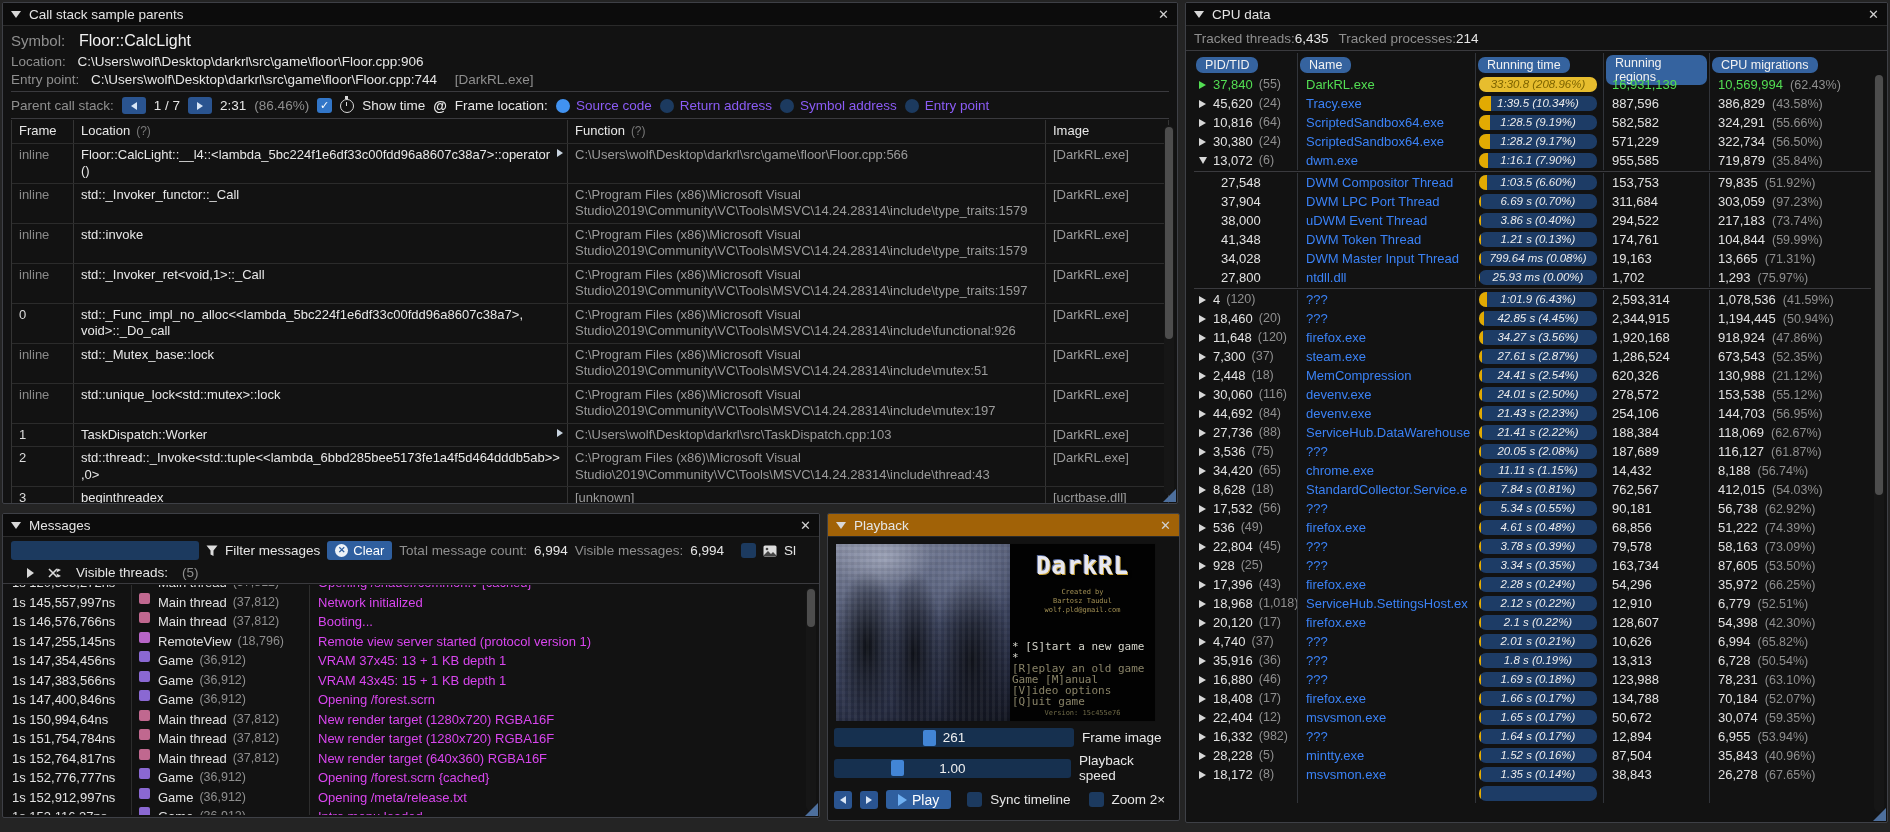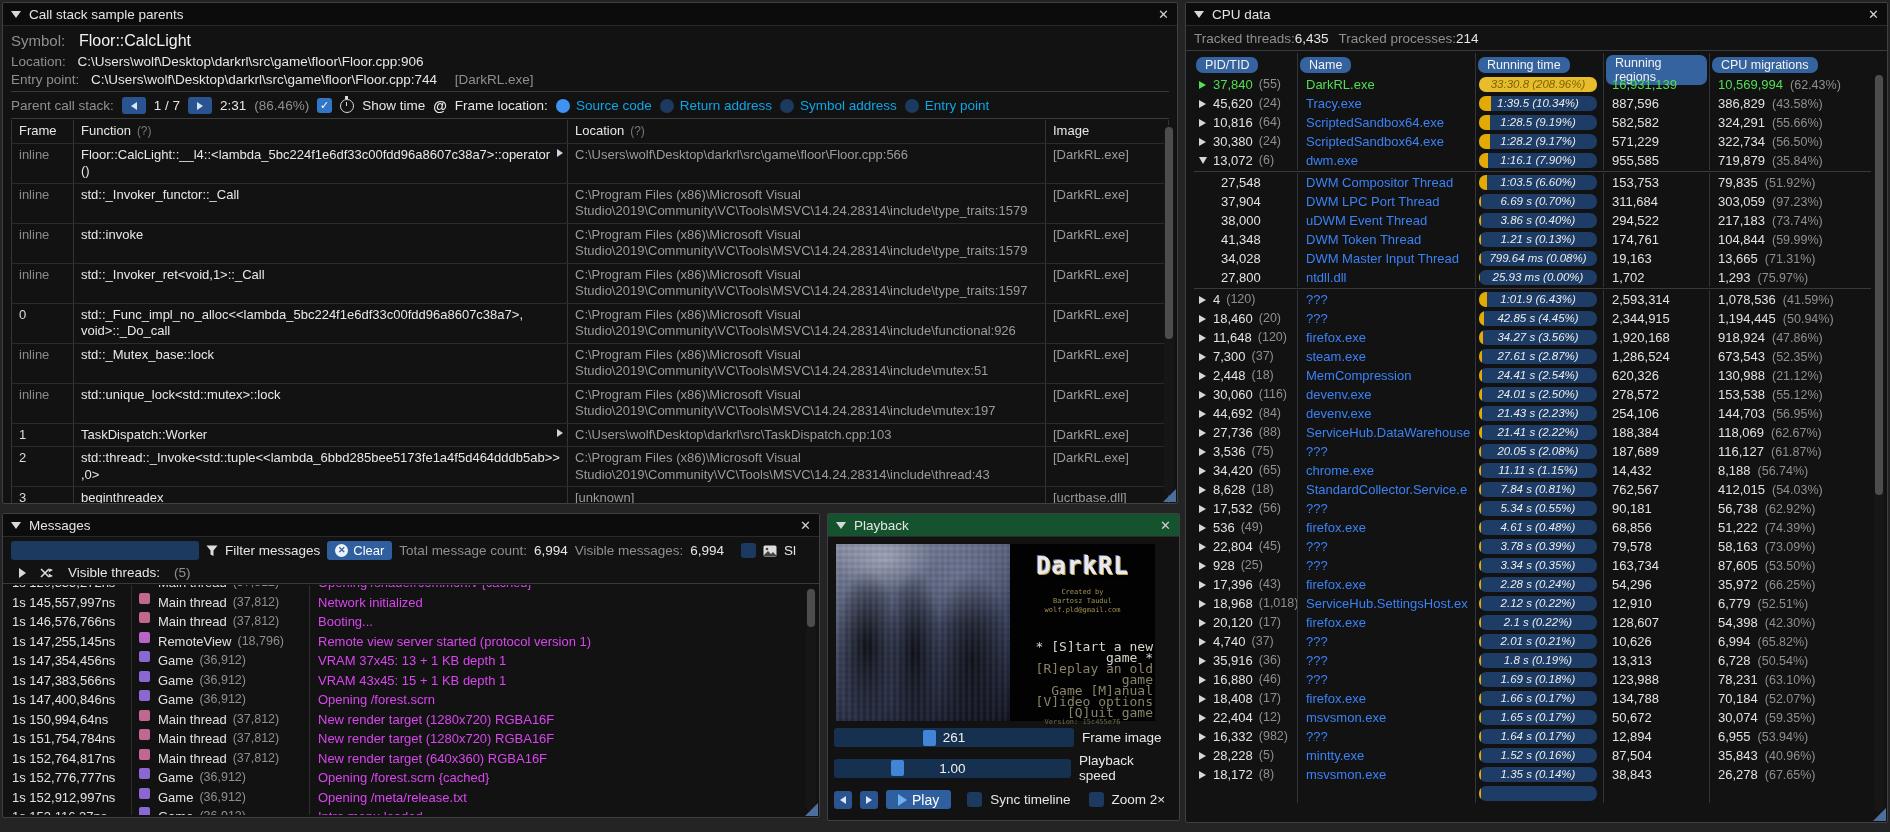--- a/index.html
+++ b/index.html
@@ -1,19 +1,19 @@
 <!DOCTYPE html>
 <html><head>
 <meta charset="utf-8">
 <style>
   html,body{margin:0;padding:0;background:#242424;font-family:"Liberation Sans",sans-serif;}
   #app{position:relative;width:1890px;height:832px;overflow:hidden;background:#242424;}
   .panel{position:absolute;background:#121212;border:1px solid #3e4046;border-radius:2px;overflow:hidden;box-sizing:border-box;}
   .titlebar{height:22px;background:#0c0c0c;display:flex;align-items:center;gap:8px;padding:0 8px;font-size:13.5px;color:#e4e4e4;border-bottom:1px solid #2a2a2a;}
-  .titlebar.active{background:#14532d;}
+  .titlebar.active{background:#a16207;}
   .tri-down{width:0;height:0;border-left:5px solid transparent;border-right:5px solid transparent;border-top:7px solid #d8d8d8;}
   .closex{margin-left:auto;color:#d2d2d2;font-size:13px;line-height:13px;cursor:default;}
   .dim{color:#8f8f8f;}
   .val{color:#e6e6e6;}
   .hsep{height:1px;background:#3a3a3e;margin:4px 0;}
   .grip{position:absolute;right:1px;bottom:1px;width:0;height:0;border-left:13px solid transparent;border-bottom:13px solid #4d6f9d;z-index:5;}
   .vscroll{position:absolute;width:10px;background:#161616;border-radius:5px;z-index:4;}
   .vthumb{position:absolute;left:1px;right:1px;background:#4d4d4d;border-radius:4px;}
 
   
@@ -30,40 +30,40 @@
   .tri-l{width:0;height:0;border-right:6px solid #d9e6f6;border-top:4px solid transparent;border-bottom:4px solid transparent;}
   .tri-r{width:0;height:0;border-left:6px solid #d9e6f6;border-top:4px solid transparent;border-bottom:4px solid transparent;}
   .checkbox{width:15px;height:15px;border-radius:3px;background:#1c3a5f;display:inline-flex;align-items:center;justify-content:center;color:#fff;font-size:11px;}
   .checkbox.checked{background:#3276c8;}
   .stopwatch{position:relative;width:12px;height:12px;border:1.5px solid #dcdcdc;border-radius:50%;display:inline-block;margin-top:1px;}
   .stopwatch::before{content:'';position:absolute;top:-4px;left:3.5px;width:3px;height:2.5px;background:#dcdcdc;}
   .stopwatch i{position:absolute;left:4.6px;top:1.5px;width:1.6px;height:4px;background:#dcdcdc;}
   .at-ic{color:#e8e8e8;font-size:14px;font-weight:bold;}
   .radio{width:14px;height:14px;border-radius:50%;background:#1c3a5f;display:inline-block;}
   .radio.sel{background:#4192f0;}
-  .rlabel{color:#0ea5e9;margin-left:-2px;}
+  .rlabel{color:#8b5cf6;margin-left:-2px;}
   .cs-table{margin-top:1px;border-left:1px solid #343434;font-size:13px;}
   .cs-hrow,.cs-row{display:grid;grid-template-columns:62px 494px 478px 1fr;border-bottom:1px solid #2b2b2b;}
   .cs-hrow > div,.cs-row > div{padding:3px 7px;border-right:1px solid #343434;line-height:16.5px;}
   .cs-hrow > div{color:#e8e8e8;}
   .qmark{color:#787878;margin-left:6px;font-size:12px;}
   .cell-frame{color:#dcdcdc;}
   .cell-frame.dim-f{color:#8a8a8a;}
   .cell-fn{color:#e8e8e8;overflow-wrap:anywhere;position:relative;}
   .cell-loc{color:#9b9b9b;overflow-wrap:anywhere;}
   .cell-img{color:#9b9b9b;}
   .go-arrow{position:absolute;right:4px;top:5px;width:0;height:0;border-left:6px solid #c9d4e0;border-top:4px solid transparent;border-bottom:4px solid transparent;}
 
   
   #messages-panel{left:2px;top:513px;width:818px;height:305px;}
   .msg-toolbar{display:flex;align-items:center;gap:7px;padding:4px 8px 2px 8px;font-size:13.5px;white-space:nowrap;}
   .filter-input{width:188px;height:19px;background:#1c3a5f;border-radius:3px;}
   .btn{background:#2f5f9f;border-radius:3px;color:#fff;display:inline-flex;align-items:center;gap:5px;padding:2px 8px;font-size:13px;}
   .clear-ic{width:13px;height:13px;border-radius:50%;background:#ecf2f8;color:#2f5f9f;font-size:9px;line-height:13px;text-align:center;font-weight:bold;}
-  .vt-row{display:flex;align-items:center;gap:14px;padding:3px 16px;font-size:13.5px;}
+  .vt-row{display:flex;align-items:center;gap:14px;padding:3px 24px;font-size:13.5px;}
   .vt-arrow{width:0;height:0;border-top:5px solid transparent;border-bottom:5px solid transparent;border-left:7px solid #d8d8d8;}
   .msg-list{position:absolute;left:2px;right:16px;top:71px;bottom:2px;overflow:hidden;}
   .msg-row{display:grid;grid-template-columns:126px 178px 1fr;height:19.5px;line-height:19.5px;font-size:13px;}
   .msg-row > div{overflow:hidden;white-space:nowrap;}
   .msg-row > div + div{border-left:1px solid #2d2d2d;}
   .m-time{color:#e2e2e2;padding-left:7px;}
   .m-thread{padding-left:7px;color:#e2e2e2;display:flex;}
   .thread-sq{width:11px;height:11px;border-radius:2px;display:inline-block;margin-right:8px;flex:none;}
   .m-tid{color:#8f8f8f;margin-left:6px;font-size:12.5px;}
   .m-text{color:#d946ef;padding-left:8px;white-space:pre;}
@@ -78,21 +78,21 @@
     radial-gradient(ellipse 55px 130px at 78% 66%, rgba(12,14,20,.88), transparent 70%),
     radial-gradient(ellipse 70px 50px at 28% 8%, rgba(190,196,214,.55), transparent 70%),
     radial-gradient(ellipse 90px 70px at 72% 18%, rgba(136,146,176,.4), transparent 70%),
     linear-gradient(160deg,#8a90a6 0%,#5c647e 25%,#3d4560 50%,#262c42 75%,#10131e 100%);}
   .forest::after{content:'';position:absolute;inset:0;background:
     repeating-linear-gradient(90deg, rgba(255,255,255,.05) 0 3px, transparent 3px 6px),
     repeating-linear-gradient(0deg, rgba(0,0,0,.07) 0 3px, transparent 3px 6px);}
   .menu-side{flex:1;background:#020202;display:flex;flex-direction:column;align-items:center;padding:8px 2px 4px 2px;font-family:"DejaVu Sans Mono",monospace;}
   .pb-logo{font-size:24px;font-weight:bold;letter-spacing:1px;color:#e8e8f0;text-shadow:1px 1px 0 #caa53d,-1px -1px 0 #5a6c9e,2px 2px 3px #000;}
   .pb-credits{margin-top:8px;text-align:center;font-size:7px;line-height:9px;color:#a39155;}
-  .pb-menu{margin-top:26px;text-align:right;font-size:13px;line-height:11px;color:#8a8468;}
+  .pb-menu{margin-top:26px;text-align:left;font-size:11px;line-height:11px;color:#8a8468;}
   .pb-menu div:first-child{color:#d6d6cc;}
   .pb-version{margin-top:auto;font-size:7px;color:#6f6a48;}
   .slider-row{display:flex;align-items:center;margin-top:6px;gap:8px;}
   .slider{position:relative;width:240px;height:19px;background:#16304f;border-radius:3px;}
   .slider-grab{position:absolute;top:1.5px;bottom:1.5px;width:13px;border-radius:2px;background:#4285d6;}
   .slider-val{display:block;text-align:center;line-height:19px;font-size:13.5px;color:#f0f0f0;position:relative;}
   .slabel{color:#e8e8e8;}
   .pb-controls{display:flex;align-items:center;gap:8px;margin-top:7px;}
   .navbtn.big{width:18px;height:18px;}
   .btn.play{height:19px;padding:0 12px;}
@@ -180,22 +180,22 @@
         <span class="rlabel">Return address</span>
         <span class="radio"></span>
         <span class="rlabel">Symbol address</span>
         <span class="radio"></span>
         <span class="rlabel">Entry point</span>
       </div>
       <div class="hsep" style="margin-bottom:0;"></div>
       <div class="cs-table">
         <div class="cs-hrow">
           <div><span>Frame</span></div>
+          <div><span>Location</span><span class="qmark">(?)</span></div>
           <div><span>Function</span><span class="qmark">(?)</span></div>
-          <div><span>Location</span><span class="qmark">(?)</span></div>
           <div><span>Image</span></div>
         </div>
         <div>
             <div class="cs-row">
               <div class="cell-frame dim-f">inline</div>
               <div class="cell-fn">Floor::CalcLight::__l4::&lt;lambda_5bc224f1e6df33c00fdd96a8607c38a7&gt;::operator ()<span class="go-arrow"></span></div>
               <div class="cell-loc">C:\Users\wolf\Desktop\darkrl\src\game\floor\Floor.cpp:566</div>
               <div class="cell-img">[DarkRL.exe]</div>
             </div>
             <div class="cs-row">

